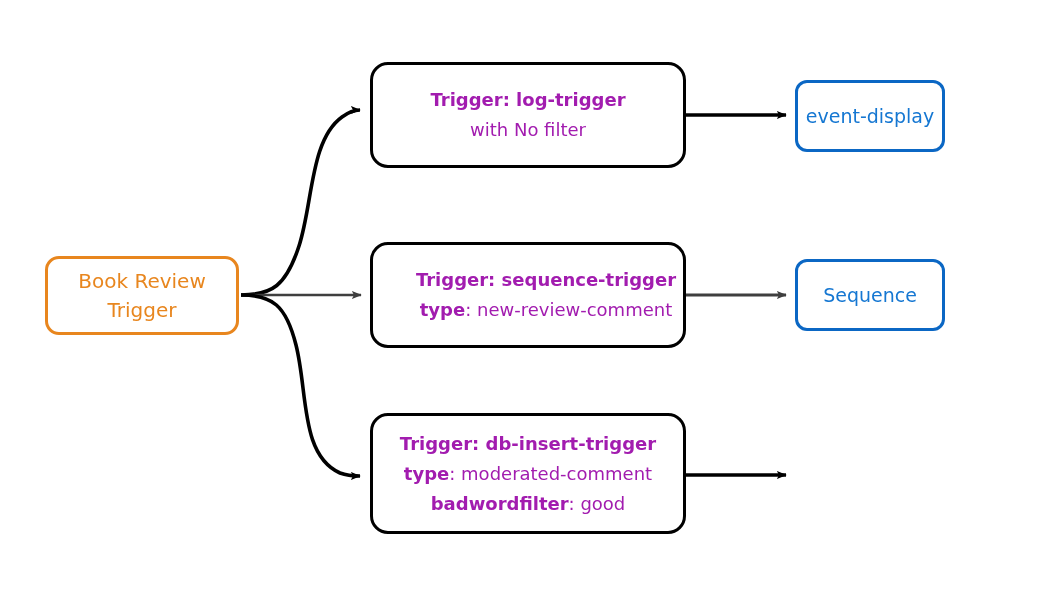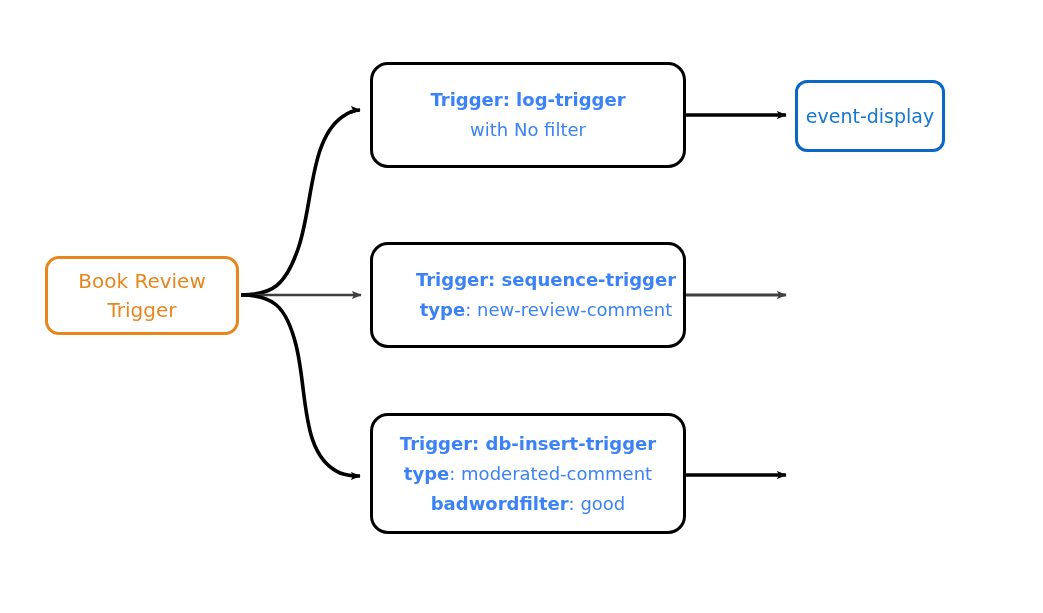--- a/index.html
+++ b/index.html
@@ -42,21 +42,21 @@
   .node-broker {
     border: 3px solid #e8861e;
     border-radius: 14px;
     color: #e8861e;
     font-size: 20px;
     line-height: 29px;
   }
   .node-trigger {
     border: 3.4px solid #000000;
     border-radius: 18px;
-    color: #3b82f6;
+    color: #a21caf;
     font-size: 18px;
     line-height: 30px;
   }
   .node-target {
     border: 3px solid #0b67c4;
     border-radius: 12px;
     color: #1577d2;
     font-size: 19px;
     line-height: 29px;
   }
@@ -126,15 +126,18 @@
     </div>
     <div class="line">
       <span class="b">badwordfilter</span><span class="r">: good</span>
     </div>
   </div>
 
   <div class="node node-target" style="left:795px; top:80px; width:150px; height:72px;">
     <div class="line">event-display</div>
   </div>
 
+  <div class="node node-target" style="left:795px; top:259px; width:150px; height:72px;">
+    <div class="line">Sequence</div>
+  </div>
 
 
 </div>
 
 </body></html>

